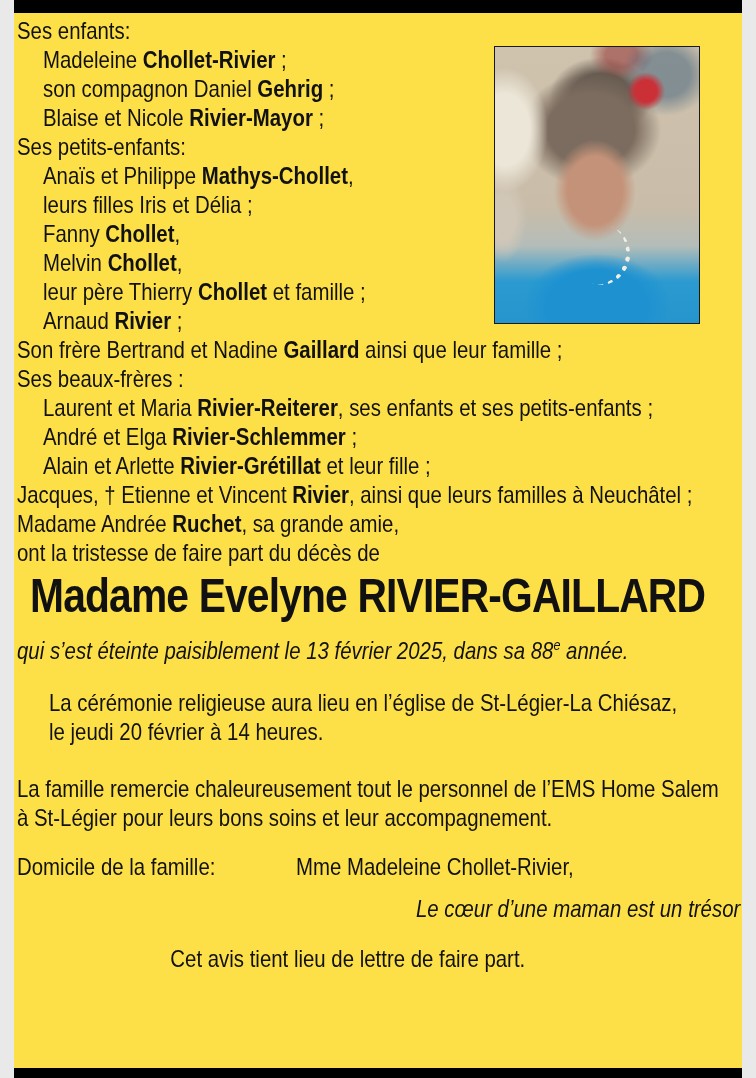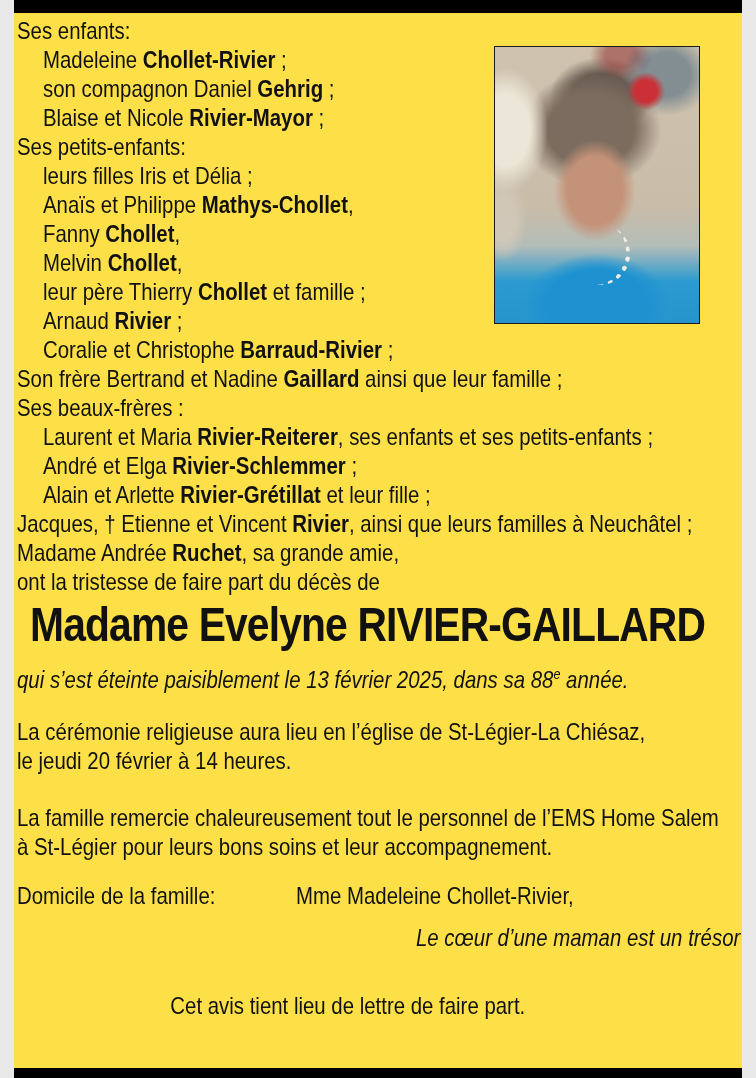--- a/index.html
+++ b/index.html
@@ -30,30 +30,30 @@
 
   .deceased-name {
     height:60px; line-height:58px;
     padding-left:16px;
     font-size:48px; font-weight:700; letter-spacing:-1px;
     white-space:nowrap;
   }
   .deceased-name .cx { display:inline-block; transform:scaleX(0.85); transform-origin:0 50%; }
 
   .age { margin-top:9px; padding-left:3px;font-style:italic; }
-  .para-ceremony { margin-top:23px; padding-left:3px; }
+  .para-ceremony { margin-top:23px; padding-left:3px;margin-left:32px; }
   .para-thanks   { margin-top:28px; padding-left:3px;text-decoration:underline; }
 
   .domicile { margin-top:20px; padding-left:3px; display:flex;gap:29px; }
   .domicile-label { width:250px; flex:0 0 250px; }
   .domicile-value {}
 
   .quote { margin-top:13px; margin-left:402px; font-style:italic; }
 
-  .footer-line { margin-top:39px; text-align:center; padding-right:60px;
+  .footer-line { margin-top:21px; text-align:center; padding-right:60px;
                  line-height:29px; font-size:24px; white-space:nowrap; }
   .footer-line .cx { display:inline-block; transform:scaleX(0.85); transform-origin:50% 50%; }
 
   
   .photo {
     position:absolute; left:480px; top:33px;
     width:204px; height:276px;
     border:1px solid #1a1a1a;
     background:
       radial-gradient(circle 24px at 74% 16%, #cb3036 0 45%, rgba(203,48,54,0) 80%),
@@ -86,27 +86,26 @@
     <div class="photo">
       <div class="pearls"></div>
     </div>
 
     <div class="family">
         <div class="line"><span class="cx"><span>Ses enfants:</span></span></div>
         <div class="line indent"><span class="cx"><span>Madeleine </span><span class="b">Chollet-Rivier</span><span> ;</span></span></div>
         <div class="line indent"><span class="cx"><span>son compagnon Daniel </span><span class="b">Gehrig</span><span> ;</span></span></div>
         <div class="line indent"><span class="cx"><span>Blaise et Nicole </span><span class="b">Rivier-Mayor</span><span> ;</span></span></div>
         <div class="line"><span class="cx"><span>Ses petits-enfants:</span></span></div>
+        <div class="line indent"><span class="cx"><span>Anaïs et Philippe </span><span class="b">Mathys-Chollet</span><span>,</span></span></div>
         <div class="line indent"><span class="cx"><span>leurs filles Iris et Délia ;</span></span></div>
-        <div class="line indent"><span class="cx"><span>Anaïs et Philippe </span><span class="b">Mathys-Chollet</span><span>,</span></span></div>
         <div class="line indent"><span class="cx"><span>Fanny </span><span class="b">Chollet</span><span>,</span></span></div>
         <div class="line indent"><span class="cx"><span>Melvin </span><span class="b">Chollet</span><span>,</span></span></div>
         <div class="line indent"><span class="cx"><span>leur père Thierry </span><span class="b">Chollet</span><span> et famille ;</span></span></div>
         <div class="line indent"><span class="cx"><span>Arnaud </span><span class="b">Rivier</span><span> ;</span></span></div>
-        <div class="line indent"><span class="cx"><span>Coralie et Christophe </span><span class="b">Barraud-Rivier</span><span> ;</span></span></div>
         <div class="line"><span class="cx"><span>Son frère Bertrand et Nadine </span><span class="b">Gaillard</span><span> ainsi que leur famille ;</span></span></div>
         <div class="line"><span class="cx"><span>Ses beaux-frères :</span></span></div>
         <div class="line indent"><span class="cx"><span>Laurent et Maria </span><span class="b">Rivier-Reiterer</span><span>, ses enfants et ses petits-enfants ;</span></span></div>
         <div class="line indent"><span class="cx"><span>André et Elga </span><span class="b">Rivier-Schlemmer</span><span> ;</span></span></div>
         <div class="line indent"><span class="cx"><span>Alain et Arlette </span><span class="b">Rivier-Grétillat</span><span> et leur fille ;</span></span></div>
         <div class="line"><span class="cx"><span>Jacques, † Etienne et Vincent </span><span class="b">Rivier</span><span>, ainsi que leurs familles à Neuchâtel ;</span></span></div>
         <div class="line"><span class="cx"><span>Madame Andrée </span><span class="b">Ruchet</span><span>, sa grande amie,</span></span></div>
         <div class="line"><span class="cx"><span>ont la tristesse de faire part du décès de</span></span></div>
       </div>
 

